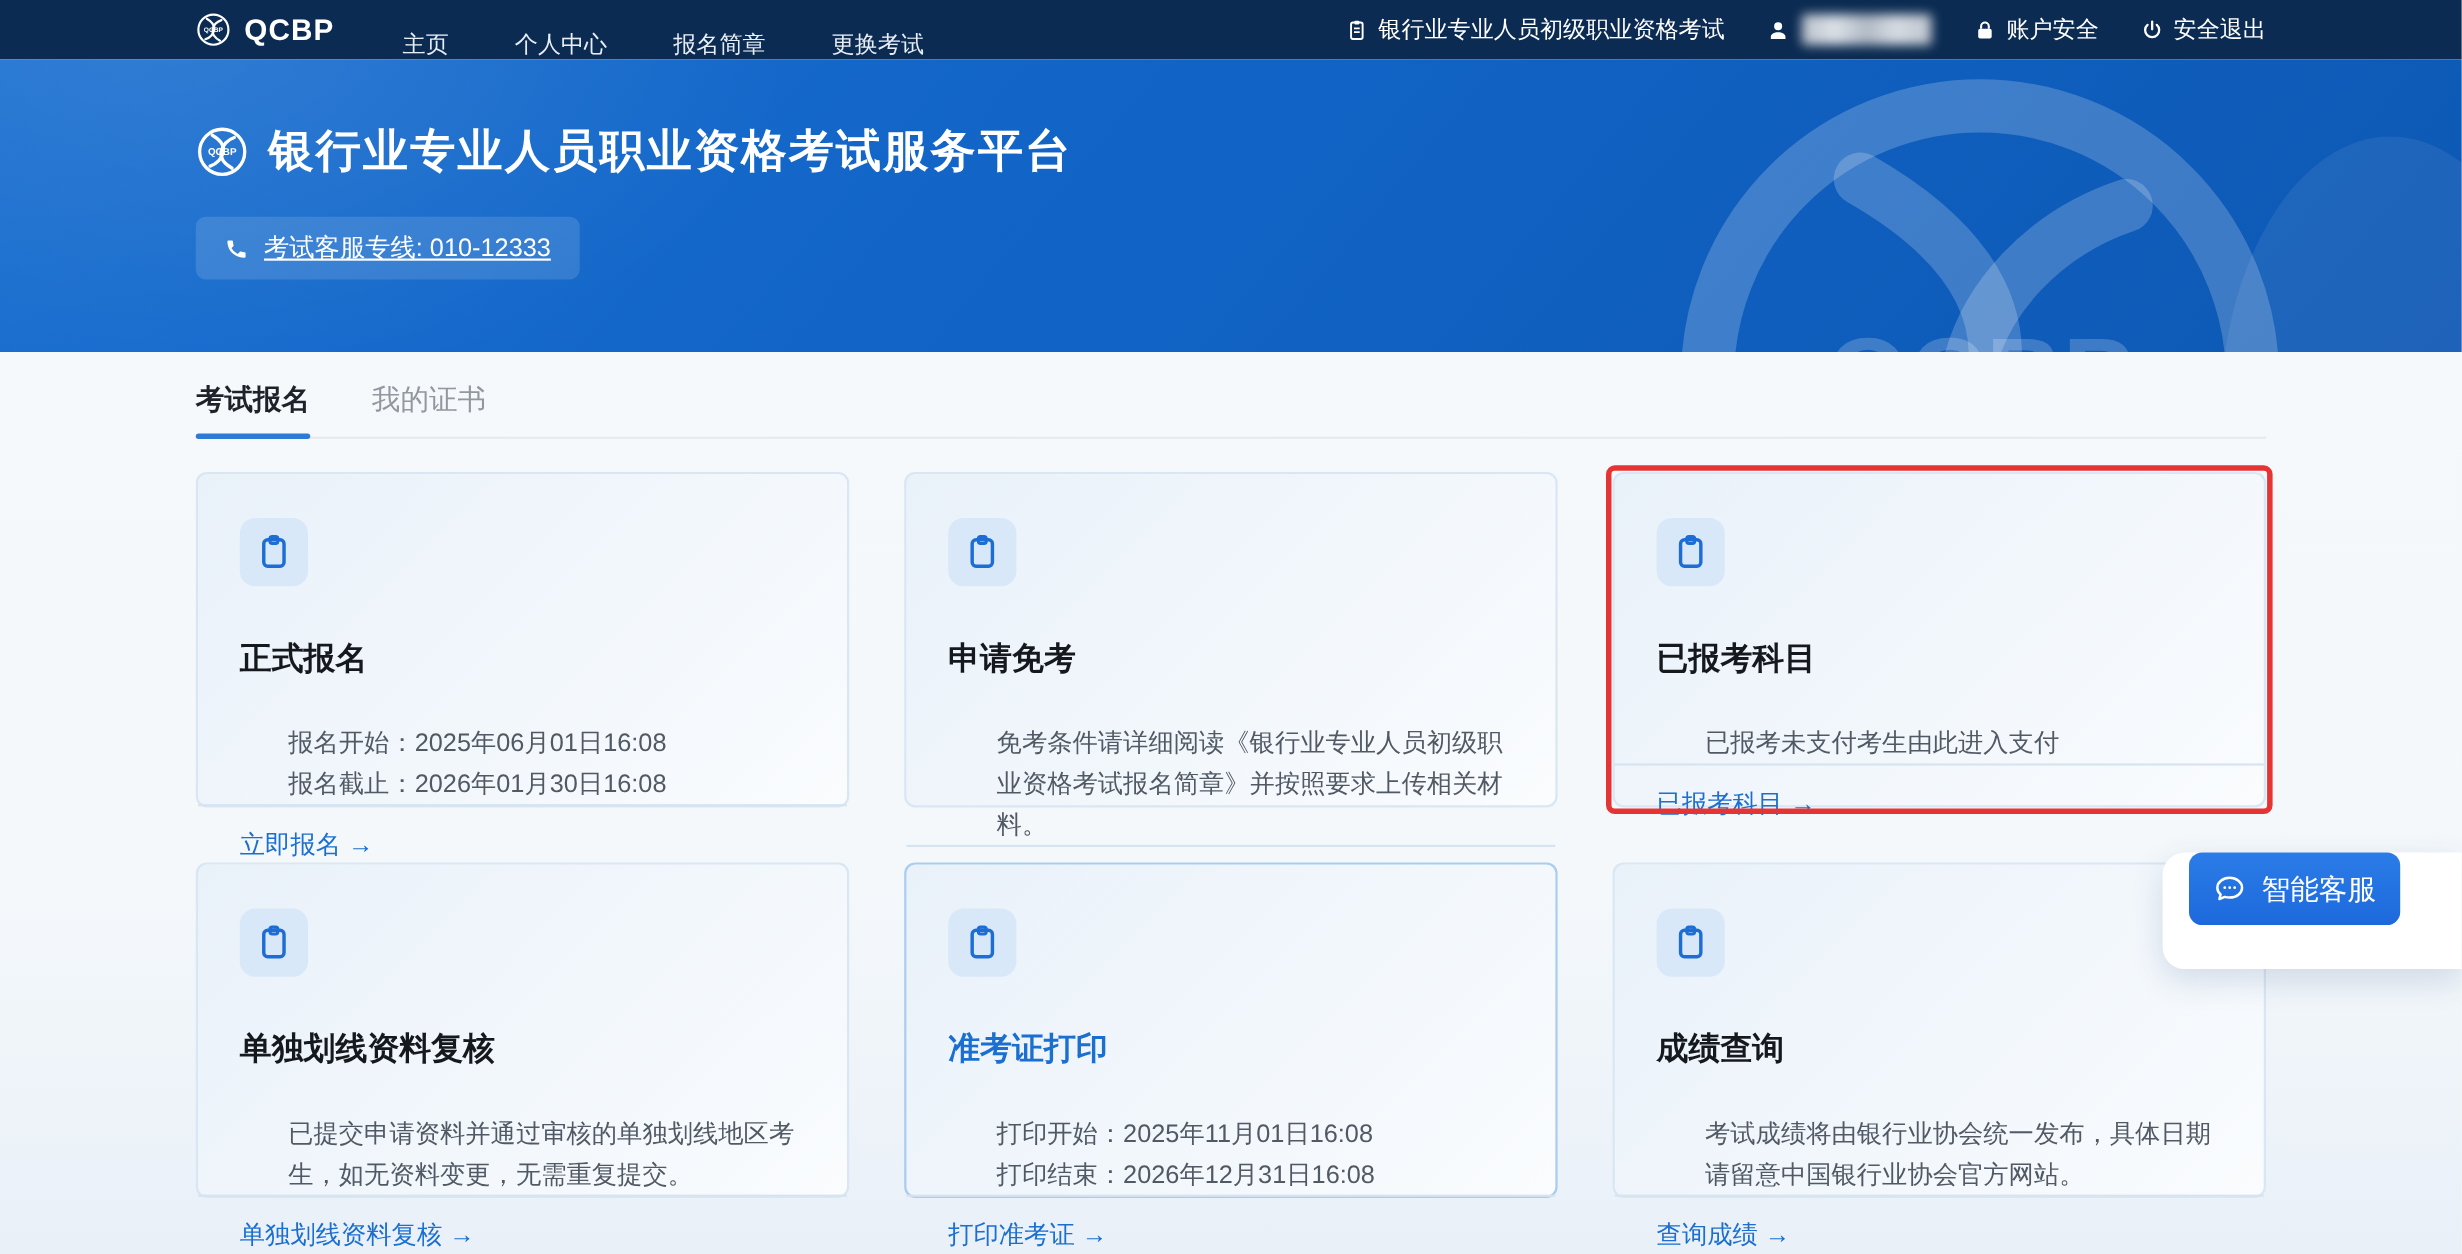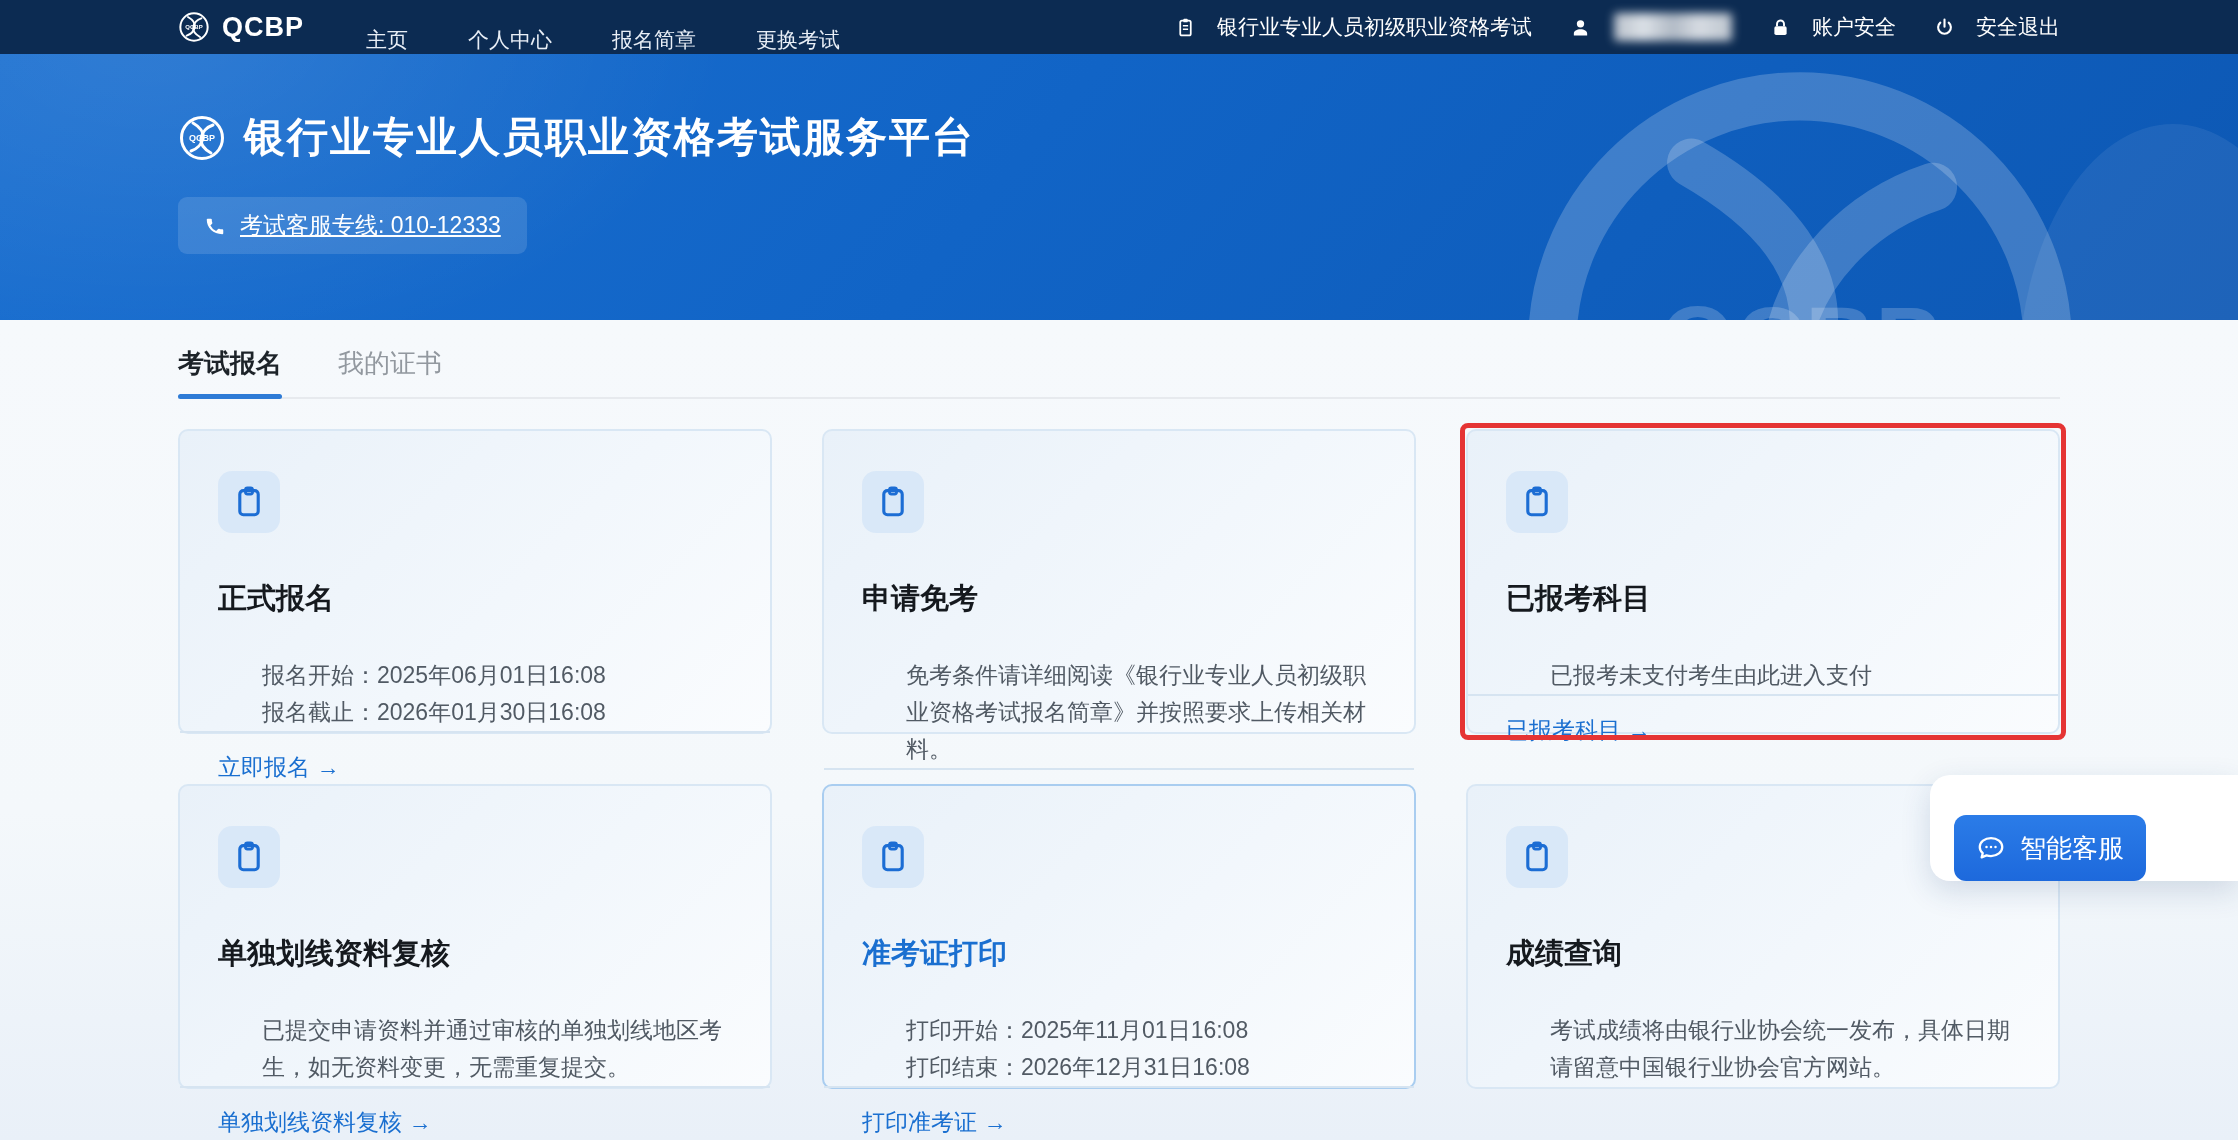--- a/index.html
+++ b/index.html
@@ -25,21 +25,21 @@
   .nav-menu { display: flex; align-items: center; margin-left: 62px; gap: 60px; height: 100%; margin-top: 26px; }
   .nav-item {
     font-size: 21px; color: #e8eef6; cursor: pointer; height: 100%;
     display: flex; align-items: center; position: relative; font-weight: 500;
   }
   .nav-item.active::after {
     content: ""; position: absolute; left: 0; right: 0; bottom: 7px;
     height: 3px; background: #ffffff; border-radius: 2px;
   }
   .nav-right { margin-left: auto; display: flex; align-items: center; gap: 38px; }
-  .nav-right .nav-chip { display: flex; align-items: center; gap: 21px; font-size: 21px; cursor: pointer; white-space: nowrap; }
+  .nav-right .nav-chip { display: flex; align-items: center; gap: 9px; font-size: 21px; cursor: pointer; white-space: nowrap; }
   .nav-right svg { width: 21px; height: 21px; }
   .user-blur {
     width: 118px; height: 28px; border-radius: 3px; margin-left: 2px;
     background: linear-gradient(90deg,#c7cdd5 0%,#eef1f4 25%,#bfc6cf 50%,#e8ebef 72%,#ccd2d9 100%);
     filter: blur(5px); opacity: .92;
   }
 
   
   .banner {
     height: 266px;
@@ -117,25 +117,25 @@
   }
   .card-link { font-size: 23px; color: #1a6fd0; cursor: pointer; }
   .red-annotation {
     position: absolute; inset: -8px; border: 5px solid #e53434;
     border-radius: 8px; pointer-events: none; z-index: 3;
   }
 
   
   .service-widget {
     position: absolute; top: 775px; right: 0; z-index: 10;
-    width: 308px; height: 106px;
+    width: 272px; height: 106px;
     background: #ffffff;
     border-radius: 20px 0 0 20px;
     box-shadow: 0 10px 30px rgba(25,60,110,0.16);
-    display: flex; align-items: flex-end; padding-left: 24px;
+    display: flex; align-items: flex-start; padding-left: 24px;
   }
   .service-btn {
     width: 192px; height: 66px; border-radius: 12px; border: none;
     background: linear-gradient(180deg, #2b7ce8 0%, #1d69dc 100%);
     color: #fff; font-size: 26px; font-family: inherit;
     display: flex; align-items: center; justify-content: center; gap: 14px;
     cursor: pointer;
   }
   .service-btn svg { width: 30px; height: 30px; }
 </style>
@@ -336,20 +336,23 @@
               <rect x="5.5" y="4" width="13" height="17" rx="2.5" fill="none" stroke="currentColor" stroke-width="2.2"></rect>
               <rect x="9.5" y="2" width="5" height="4.4" rx="1.4" fill="none" stroke="currentColor" stroke-width="2"></rect>
             </svg>
           </div>
           <div class="card-title">成绩查询</div>
         </div>
         <div class="card-body">
           <div>考试成绩将由银行业协会统一发布，具体日期请留意中国银行业协会官方网站。</div>
         </div>
       </div>
+      <div class="card-footer">
+        <span class="card-link">查询成绩 →</span>
+      </div>
     </div>
 
   </div>
 </div>
 
 <div class="service-widget">
   <button class="service-btn">
     <svg viewBox="0 0 24 24">
       <path d="M12 4C7 4 3 7.2 3 11.2c0 1.9.9 3.6 2.4 4.9L4.5 19.5l3.9-1.6c1.1.3 2.3.5 3.6.5 5 0 9-3.2 9-7.2S17 4 12 4Z" fill="none" stroke="#fff" stroke-width="1.8" stroke-linejoin="round"></path>
       <circle cx="8.4" cy="11.2" r="1" fill="#fff"></circle>

